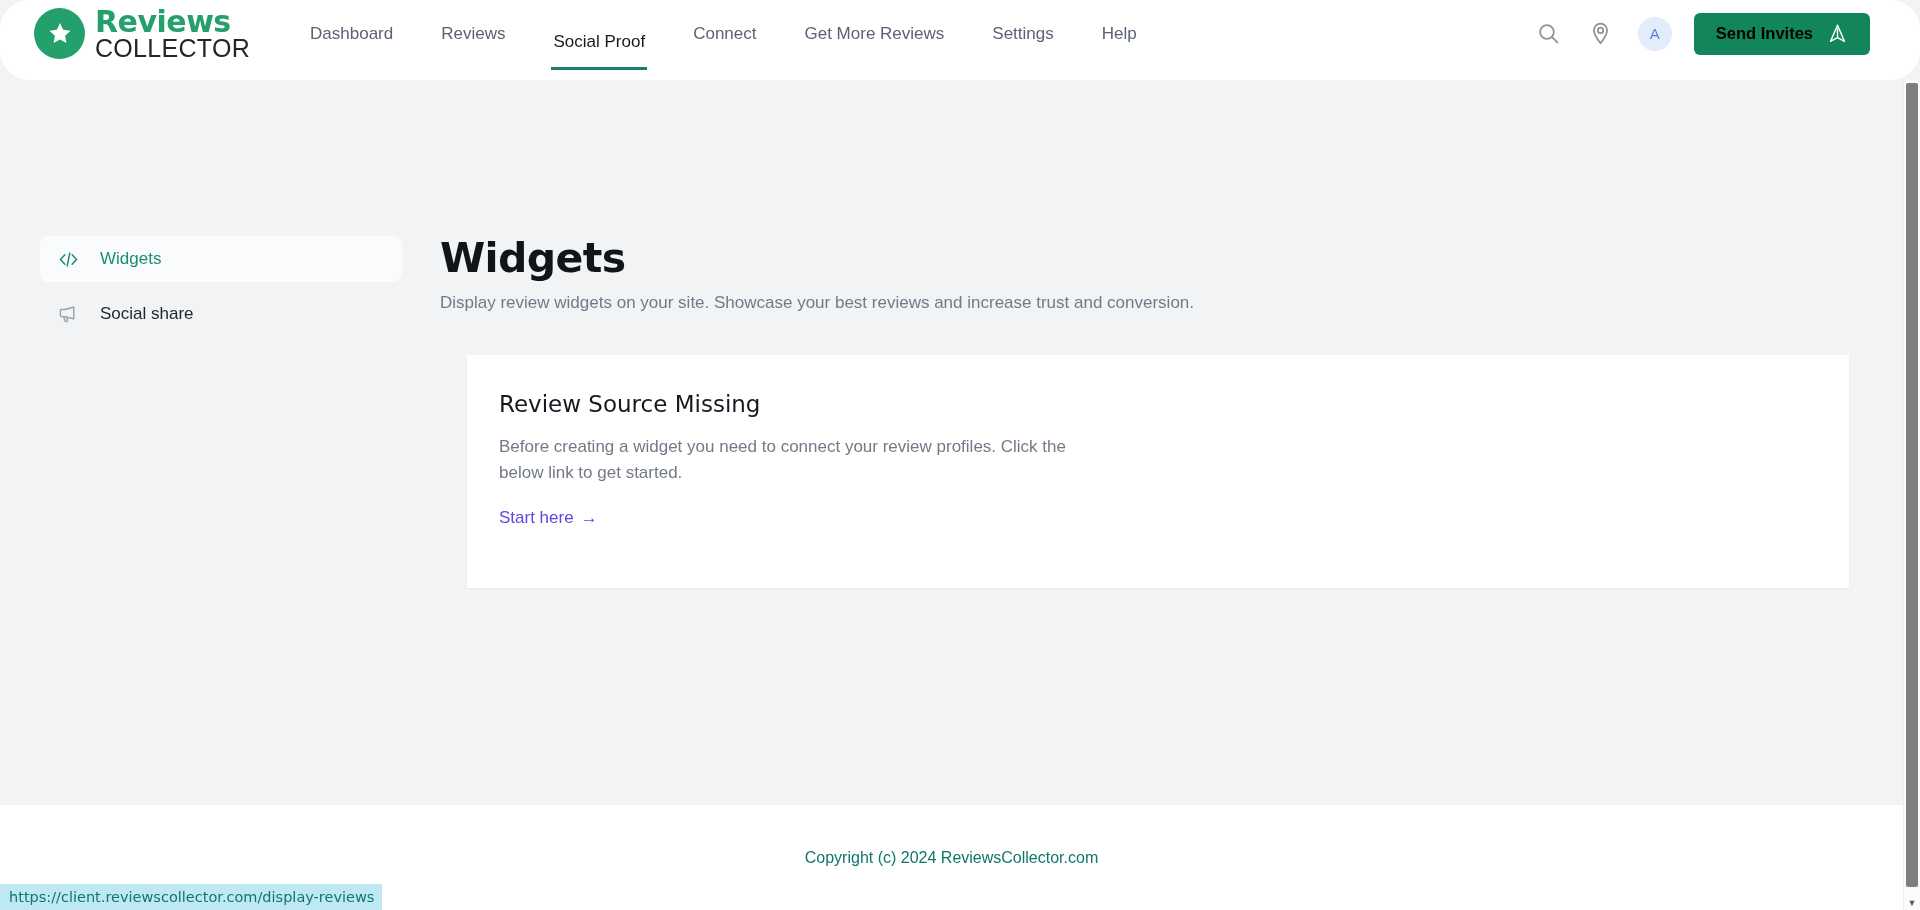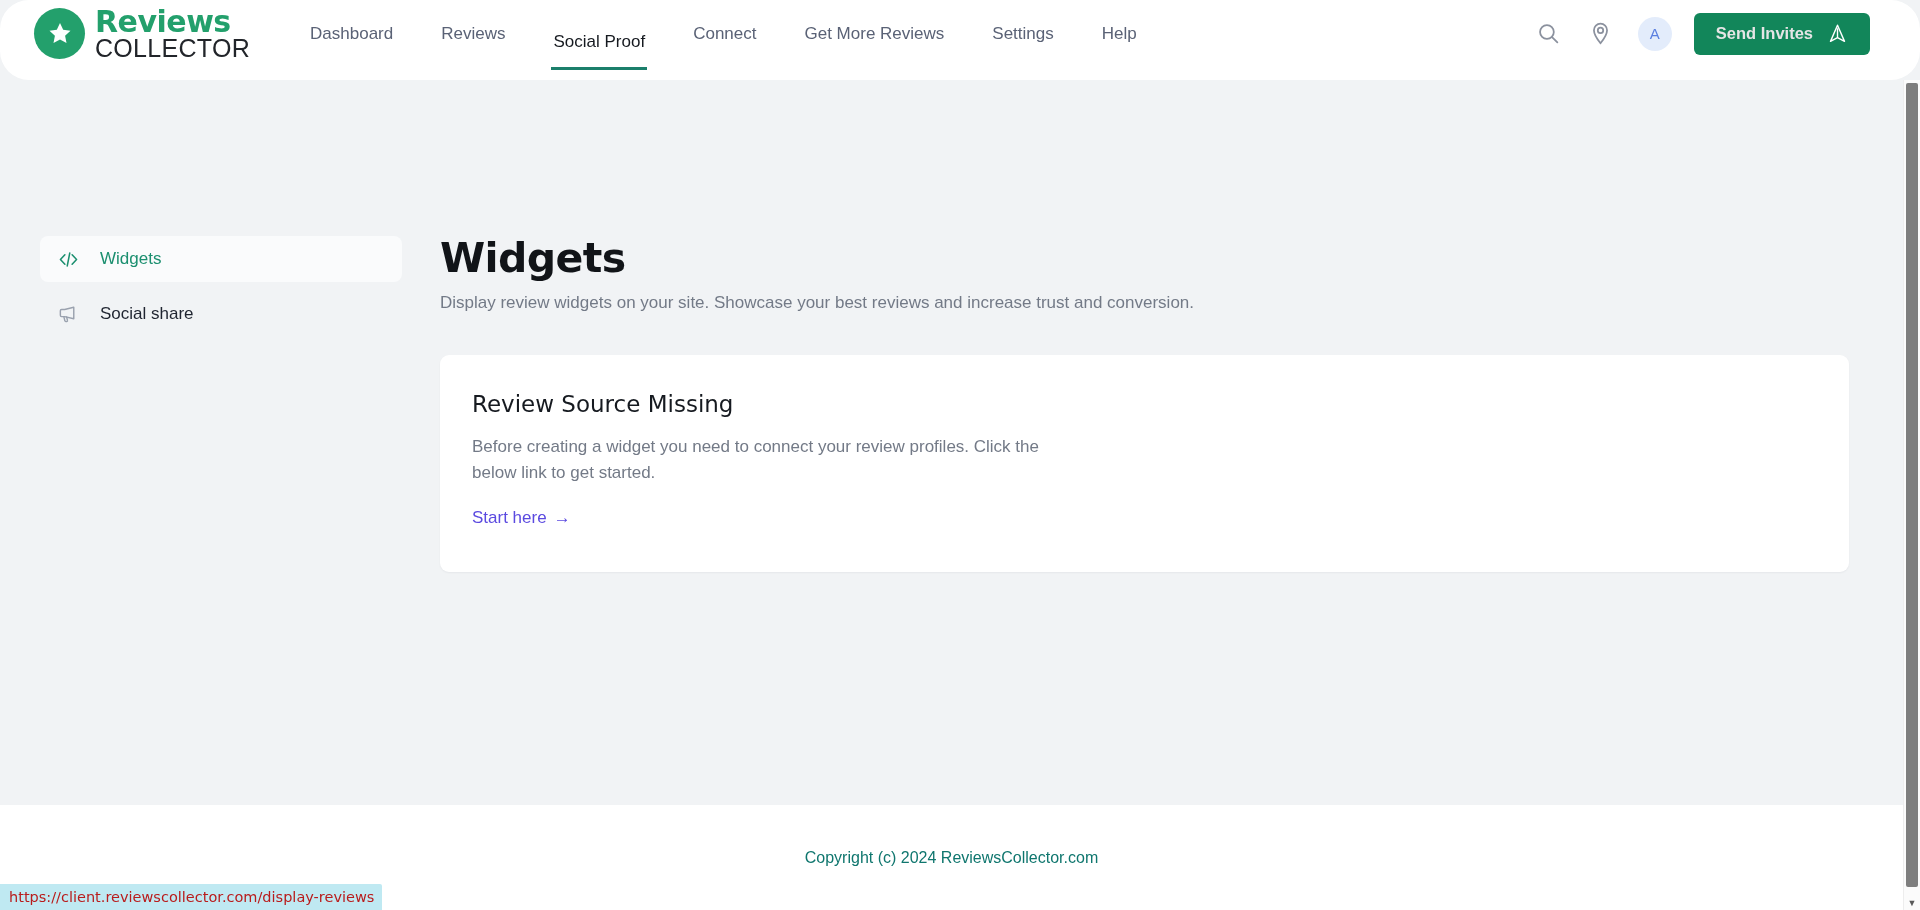--- a/index.html
+++ b/index.html
@@ -130,21 +130,21 @@
     color: #5b7fe0;
     display: flex;
     align-items: center;
     justify-content: center;
     font-size: 15px;
     cursor: pointer;
   }
 
   .send-btn {
     background: #12865a;
-    color: #e5e5e5;
+    color: #000000;
     border: none;
     border-radius: 6px;
     height: 42px;
     padding: 0 22px;
     font-size: 16.5px;
     font-weight: bold;
     display: flex;
     align-items: center;
     gap: 14px;
     cursor: pointer;
@@ -223,23 +223,24 @@
   }
   .page-sub {
     font-size: 17px;
     color: #737a87;
     margin-top: 12px;
   }
 
   .card {
     margin-top: 42px;
     background: #ffffff;
-    border-radius: 9px;
-    padding: 36px 32px 44px 32px;
+    border-radius: 0;
+    padding: 36px 32px 60px 32px;
     box-shadow: 0 1px 2px rgba(16,24,40,0.05);
+    margin-left: 27px;
   }
   .card-title {
     font-size: 23px;
     color: #161a20;
     font-weight: normal;
     font-family: "DejaVu Sans", sans-serif;
   }
   .card-text {
     font-size: 17px;
     color: #737a87;
@@ -300,21 +301,21 @@
   }
   .sb-arrow.down { bottom: 2px; }
 
   
   .statusbar {
     position: absolute;
     left: 0;
     bottom: 0;
     height: 26px;
     background: #bfe9f2;
-    color: #b91c1c;
+    color: #0f766e;
     font-size: 14.5px;
     display: flex;
     align-items: center;
     padding: 0 8px 0 9px;
     z-index: 20;
     border-top-right-radius: 2px;
     font-family: "DejaVu Sans", sans-serif;
   }
 </style>
 </head>

